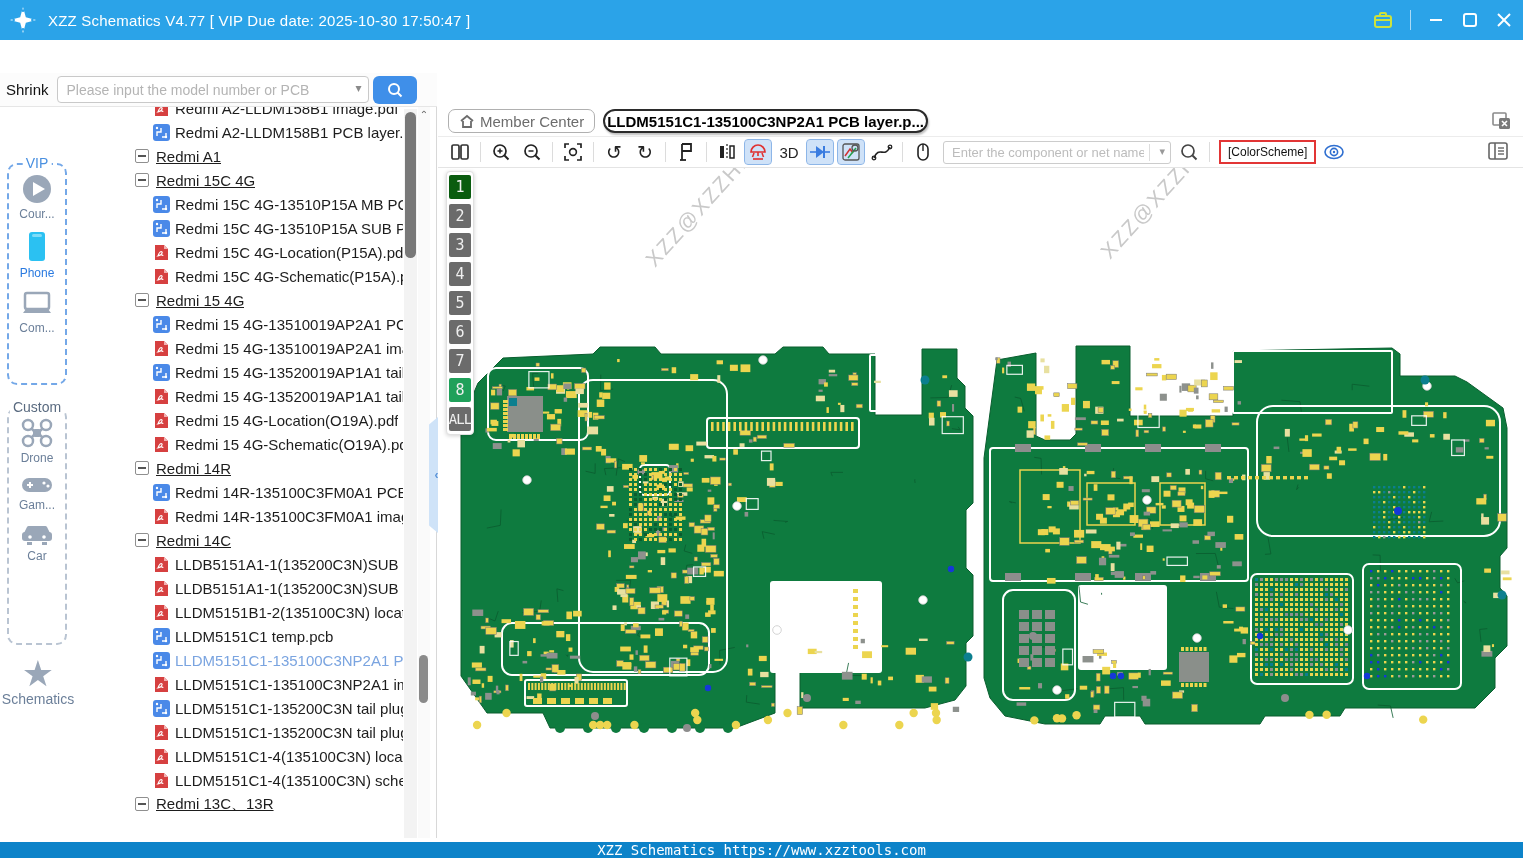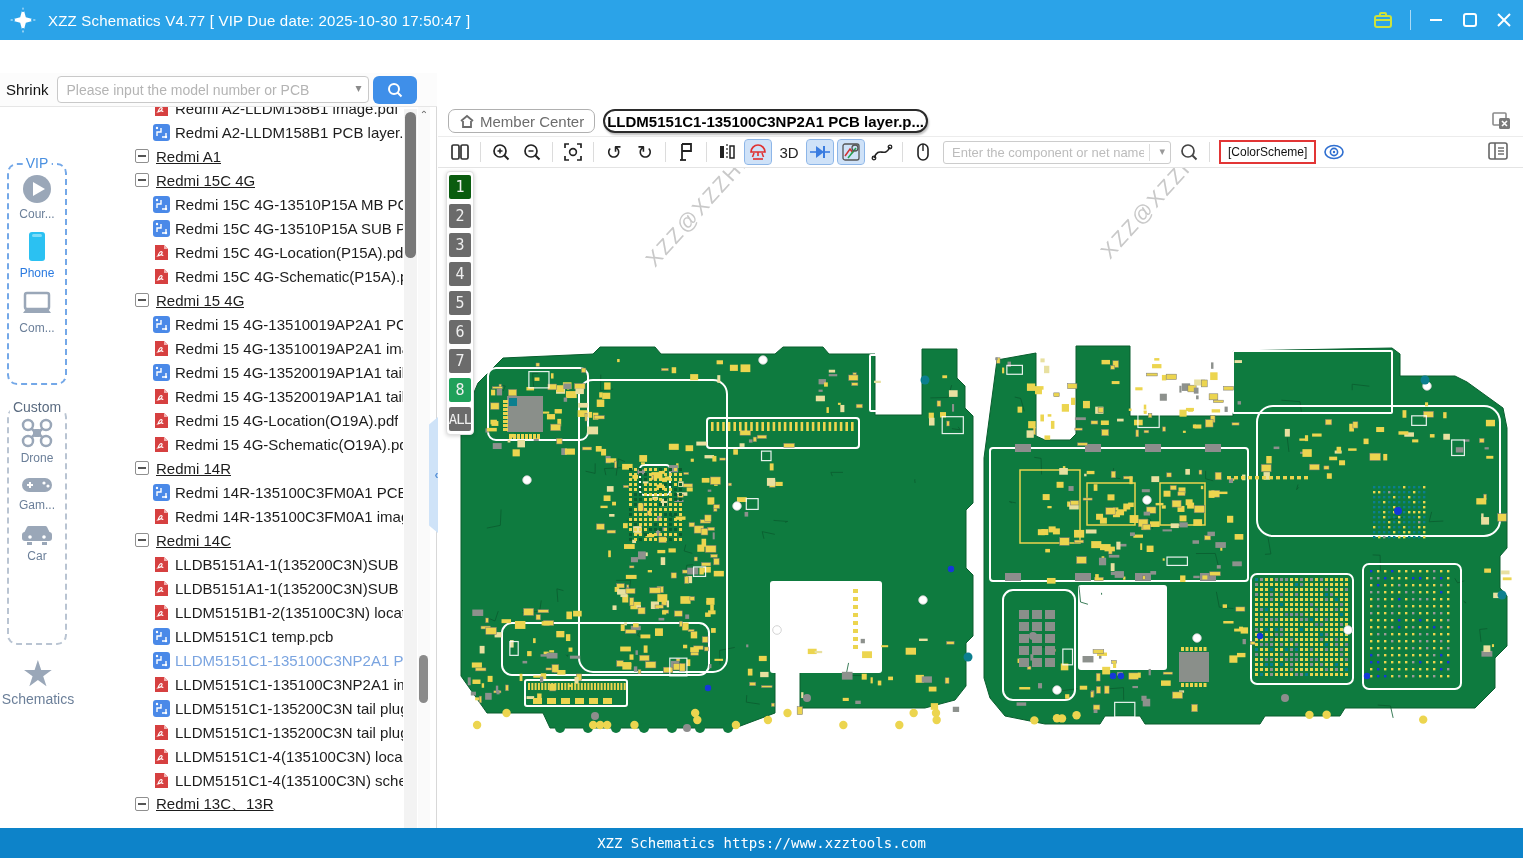--- a/index.html
+++ b/index.html
@@ -126,21 +126,21 @@
   #canvas { position:absolute; left:7px; top:62px; width:1071px; height:701px; background:#fff; }
   #layer-panel { position:absolute; left:1px; top:3px; width:28px; background:#fff;
     border:1px solid #e0e0e0; border-radius:4px; box-shadow:0 1px 4px rgba(0,0,0,.18);
     padding:3px 2px; display:flex; flex-direction:column; gap:5px; z-index:5; }
   .layer-btn { width:22px; height:24px; margin:0 auto; border-radius:2px; color:#efefef;
     font-family:"DejaVu Sans Mono", monospace; font-size:15px;
     display:flex; align-items:center; justify-content:center; }
   .layer-btn.all { font-size:14px; letter-spacing:-1px; }
 
   
-  #statusbar { position:absolute; left:0; bottom:0; width:100%; height:30px;
+  #statusbar { position:absolute; left:0; bottom:0; width:100%; height:16px;
     background:#0d83c9; display:flex; align-items:center; justify-content:center; }
   #statusbar .txt { color:#fff; font-family:"DejaVu Sans Mono", monospace; font-size:14px; }
 </style>
 </head>
 <body>
 
 <div id="app">
 
   <div id="titlebar">
     <svg class="logo" viewBox="0 0 32 32">

